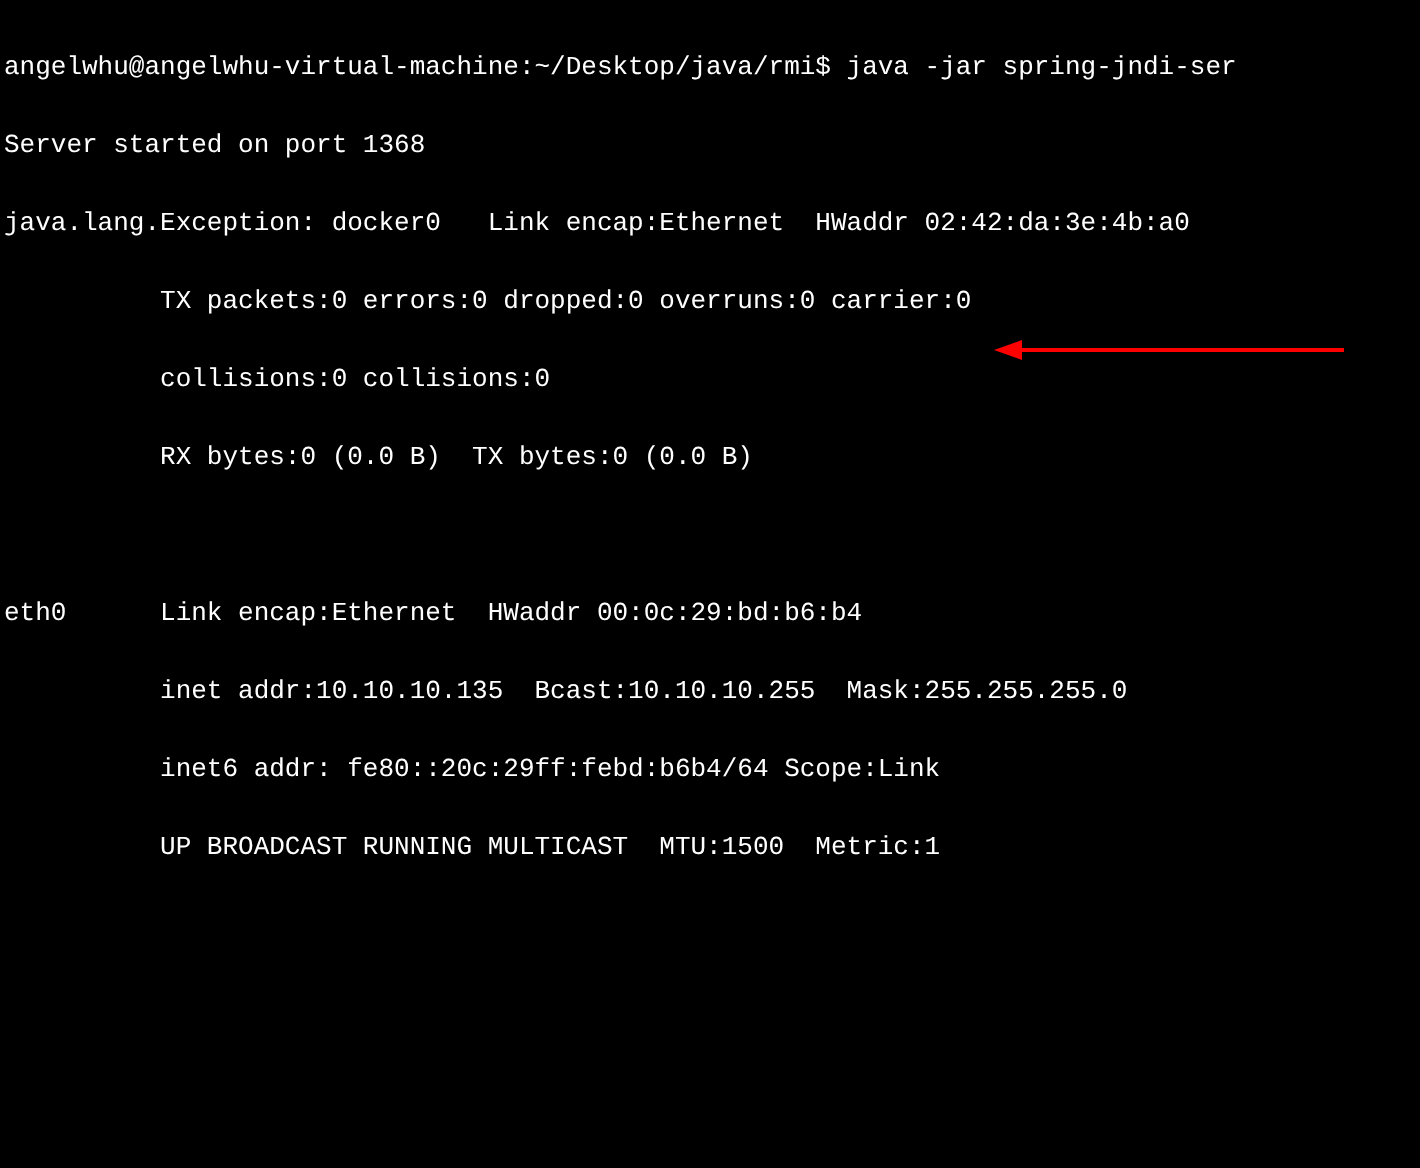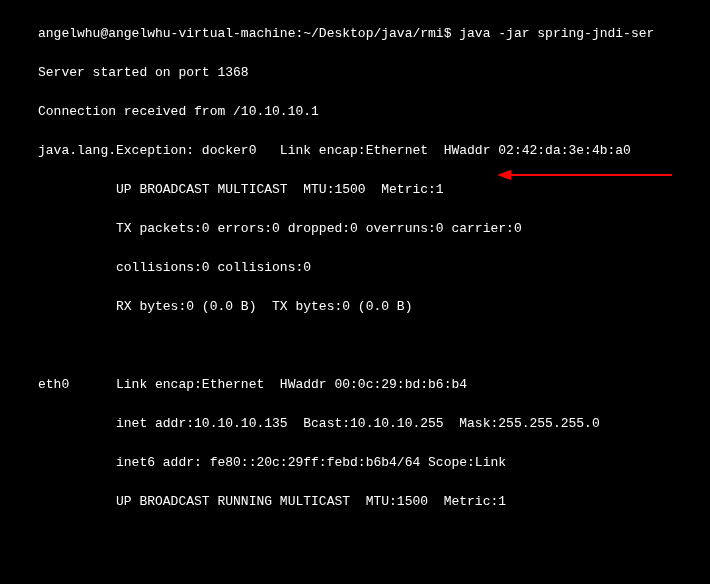--- a/index.html
+++ b/index.html
@@ -17,44 +17,41 @@
       height: 584px;
       overflow: hidden;
       padding: 4px 2px;
       position: relative;
     }
     .terminal {
       white-space: pre;
     }
     .line {
       display: block;
-      margin-left: 36px;
     }
     .arrow {
       position: absolute;
       left: 497px;
       top: 168px;
       width: 175px;
       height: 12px;
       pointer-events: none;
     }
     .arrow svg {
       width: 100%;
       height: 100%;
     }
   </style>
 </head>
 <body>
 
 <div class="terminal">
 <span class="line">angelwhu@angelwhu-virtual-machine:~/Desktop/java/rmi$ java -jar spring-jndi-ser</span>
 <span class="line">Server started on port 1368</span>
-<span class="line">Connection received from /10.10.10.1</span>
 <span class="line"><span>java.lang.Exception: </span><span>docker0   Link encap:Ethernet  HWaddr 02:42:da:3e:4b:a0</span></span>
-<span class="line">          UP BROADCAST MULTICAST  MTU:1500  Metric:1</span>
 <span class="line">          TX packets:0 errors:0 dropped:0 overruns:0 carrier:0</span>
 <span class="line">          collisions:0 collisions:0</span>
 <span class="line">          RX bytes:0 (0.0 B)  TX bytes:0 (0.0 B)</span>
 <span class="line"> </span>
 <span class="line">eth0      Link encap:Ethernet  HWaddr 00:0c:29:bd:b6:b4</span>
 <span class="line">          inet addr:10.10.10.135  Bcast:10.10.10.255  Mask:255.255.255.0</span>
 <span class="line">          inet6 addr: fe80::20c:29ff:febd:b6b4/64 Scope:Link</span>
 <span class="line">          UP BROADCAST RUNNING MULTICAST  MTU:1500  Metric:1</span>
 
 

